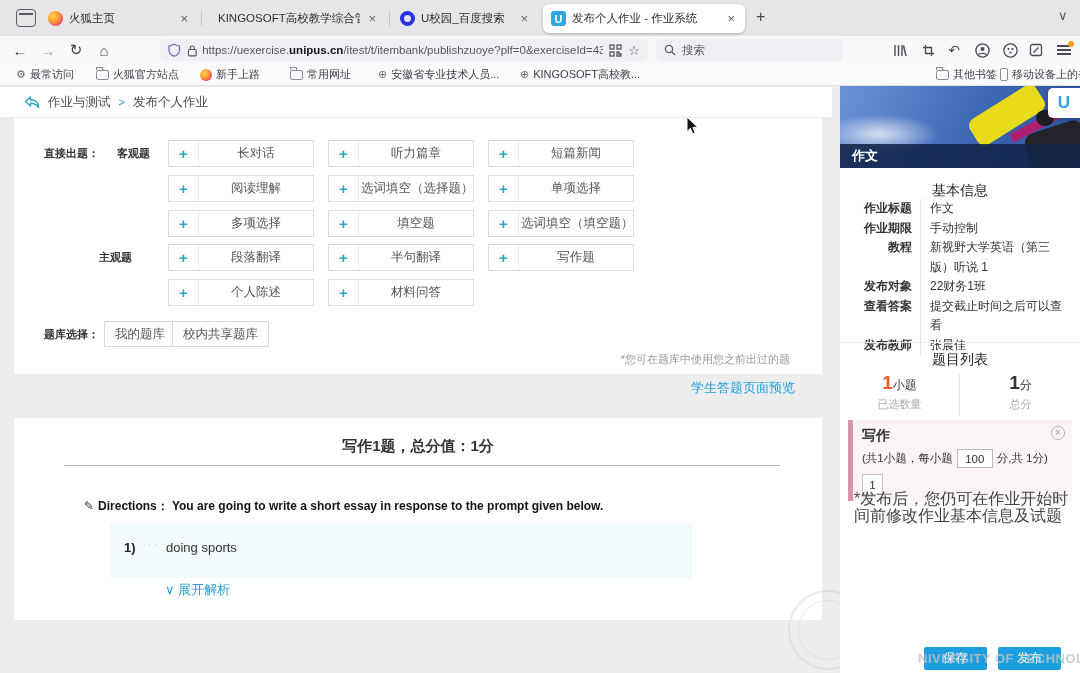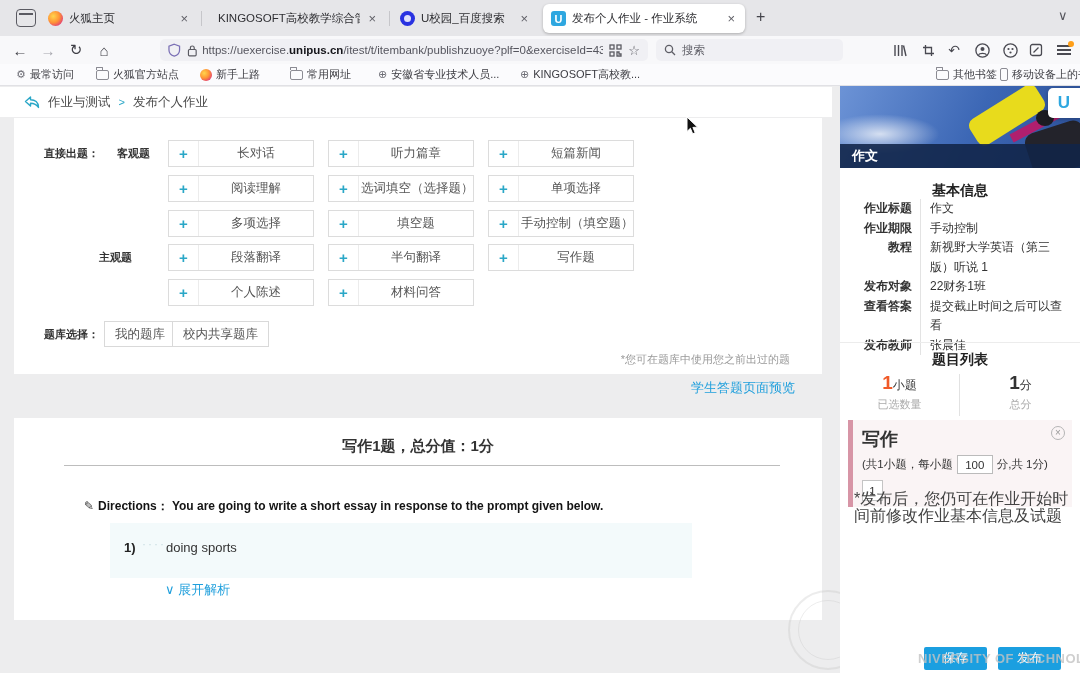--- a/index.html
+++ b/index.html
@@ -75,37 +75,37 @@
   .sidebar { position:absolute; left:840px; top:86px; width:240px; height:587px; background:#fff; }
   .banner { position:absolute; left:0; top:0; width:240px; height:82px; background:linear-gradient(115deg,#6c93d6 0%,#3c67b5 55%,#2c4f96 100%); overflow:hidden; }
   .cloud { position:absolute; left:-20px; bottom:14px; width:120px; height:40px; background:radial-gradient(ellipse at center, rgba(255,255,255,.75), rgba(255,255,255,0) 70%); }
   .jacket { position:absolute; left:128px; top:14px; width:78px; height:30px; background:#e8db1c; transform:rotate(-32deg); border-radius:8px; }
   .helmet { position:absolute; left:196px; top:24px; width:18px; height:16px; background:#1c1c22; border-radius:50%; }
   .strap { position:absolute; left:168px; top:34px; width:60px; height:9px; background:#b01f6e; transform:rotate(-28deg); }
   .body2 { position:absolute; left:188px; top:40px; width:60px; height:46px; background:#23232b; border-radius:10px; transform:rotate(-18deg); }
   .bannerstrip { position:absolute; left:0; bottom:0; width:240px; height:24px; background:rgba(17,36,72,.88); color:#fff; font-size:13px; font-weight:bold; display:flex; align-items:center; padding-left:12px; }
   .uwidget { position:absolute; left:1048px; top:88px; width:32px; height:30px; background:#fff; border-radius:5px 0 0 5px; box-shadow:0 1px 4px rgba(0,0,0,.25); color:#2ea7e0; font-weight:bold; font-size:17px; display:flex; align-items:center; justify-content:center; }
 
-  .secheader { position:absolute; left:0; width:100%; text-align:center; font-size:14px; font-weight:bold; color:#222; }
+  .secheader { position:absolute; left:0; width:100%; text-align:center; font-size:14px; font-weight:normal; color:#222; }
   .inforows { position:absolute; left:10px; top:113px; width:222px; }
   .irow { display:flex; font-size:12px; line-height:19.5px; color:#333; }
   .irow .il { width:62px; text-align:right; font-weight:bold; flex:none; }
   .irow .iv { border-left:1px solid #e3e3e3; margin-left:8px; padding-left:9px; flex:1; }
   .secdiv { position:absolute; left:0; width:240px; border-top:1px solid #ececec; }
 
   .stats { position:absolute; left:0; top:286px; width:240px; height:46px; }
   .stats .half { position:absolute; top:0; width:119px; text-align:center; }
   .stats .num { font-size:19px; font-weight:bold; color:#333; }
   .stats .num.orange { color:#f05a28; }
   .stats .unit { font-size:12px; color:#333; }
   .stats .cap { font-size:11px; color:#aaa; margin-top:3px; }
   .stats .vd { position:absolute; left:119px; top:2px; width:1px; height:42px; background:#e2e2e2; }
 
   .qcard { position:absolute; left:8px; top:334px; width:224px; min-height:64px; background:#faf4f5; border-left:5px solid #d795a6; padding:7px 8px 6px 9px; }
-  .qcard .t { font-size:18px; font-weight:bold; color:#333; }
+  .qcard .t { font-size:14px; font-weight:bold; color:#333; }
   .qcard .xc { position:absolute; right:7px; top:6px; width:14px; height:14px; border:1px solid #b5b5b5; border-radius:50%; color:#9a9a9a; font-size:10px; line-height:12px; text-align:center; }
   .qcard .line { font-size:11.5px; color:#333; margin-top:4px; display:flex; align-items:center; gap:4px; flex-wrap:nowrap; }
   .qcard input.sc { width:36px; height:19px; border:1px solid #bbb; background:#fff; font-size:11.5px; text-align:center; color:#333; }
   .qcard .chip { width:21px; height:21px; border:1px solid #c4c4c4; background:#fff; font-size:11.5px; color:#333; display:flex; align-items:center; justify-content:center; margin-top:6px; }
   .sidenote { position:absolute; left:14px; top:404px; width:226px; font-size:16px; color:#444; line-height:17px; }
 
   .actbtn { position:absolute; top:561px; width:63px; height:23px; background:#1b9fe0; color:#fff; font-size:12.5px; border:none; border-radius:2px; display:flex; align-items:center; justify-content:center; }
   .wm { position:absolute; left:918px; top:651px; width:170px; font-size:13px; font-weight:bold; color:rgba(195,195,195,.8); letter-spacing:.5px; z-index:40; pointer-events:none; white-space:nowrap; }
 
   .cursor { position:absolute; left:686px; top:116px; z-index:60; pointer-events:none; }
@@ -306,21 +306,21 @@
     <div class="qbtn" style="left:154px; top:92px;">
         <span class="qplus">+</span>
         <span class="ql">多项选择</span>
       </div>
     <div class="qbtn" style="left:314px; top:92px;">
         <span class="qplus">+</span>
         <span class="ql">填空题</span>
       </div>
     <div class="qbtn" style="left:474px; top:92px;">
         <span class="qplus">+</span>
-        <span class="ql">手动控制（填空题）</span>
+        <span class="ql">选词填空（填空题）</span>
       </div>
     <div class="qbtn" style="left:154px; top:126px;">
         <span class="qplus">+</span>
         <span class="ql">段落翻译</span>
       </div>
     <div class="qbtn" style="left:314px; top:126px;">
         <span class="qplus">+</span>
         <span class="ql">半句翻译</span>
       </div>
     <div class="qbtn" style="left:474px; top:126px;">

